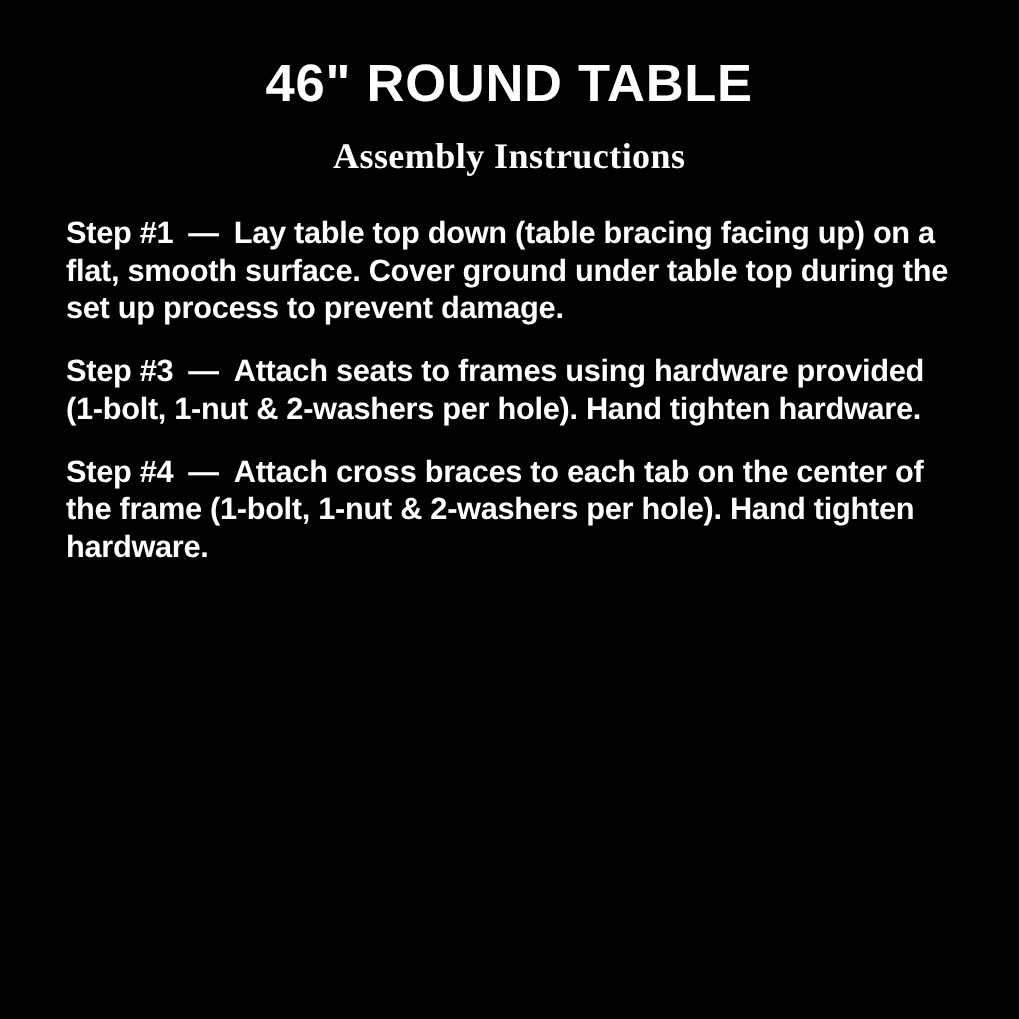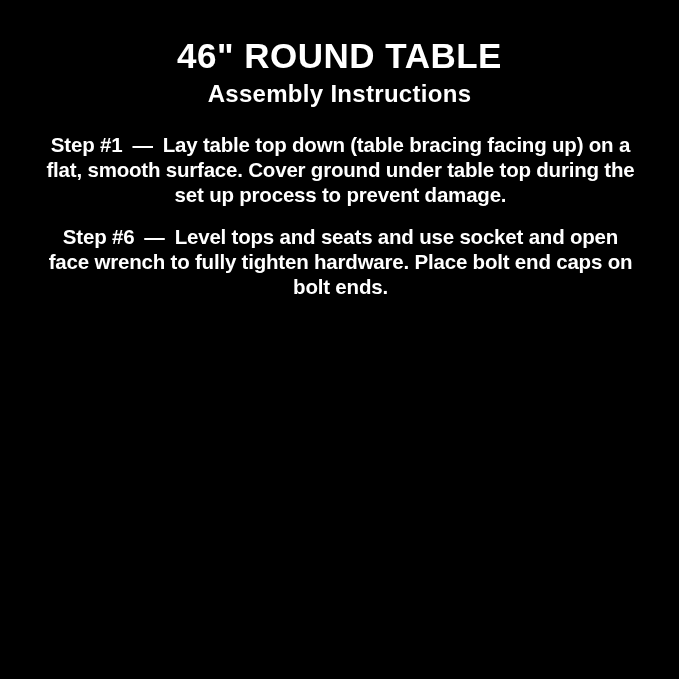--- a/index.html
+++ b/index.html
@@ -28,34 +28,34 @@
   .title {
     margin: 0;
     padding-top: 38px;
     text-align: center;
     font-size: 35px;
     line-height: 1.0;
     letter-spacing: 0.5px;
     font-weight: 700;
   }
   .subtitle {
-    margin: 0;
+    margin: 11px;
     padding-top: 9px;
     text-align: center;
     font-size: 24px;
     line-height: 1.0;
     letter-spacing: 0.3px;
     font-weight: 700;
+    font-family: Liberation Serif, serif;
   }
   .steps {
     margin: 26px 42px 16px 44px;
     font-size: 20.5px;
     line-height: 25px;
     letter-spacing: -0.2px;
-    text-align: center;
   }
   .step {
     margin: 0 0 17px 0;
   }
   .step-dash {
     margin: 0 10px;
   }
 </style>
 </head>
 <body>
@@ -64,19 +64,20 @@
 
   <h1 class="title">46" ROUND TABLE</h1>
 
   <h2 class="subtitle">Assembly Instructions</h2>
 
   <div class="steps">
 
     <p class="step"><span class="step-label">Step #1</span><span class="step-dash">—</span><span class="step-text">Lay table top down (table bracing facing up) on a flat, smooth surface. Cover ground under table top during the set up process to prevent damage.</span></p>
 
 
+    <p class="step"><span class="step-label">Step #3</span><span class="step-dash">—</span><span class="step-text">Attach seats to frames using hardware provided (1-bolt, 1-nut &amp; 2-washers per hole). Hand tighten hardware.</span></p>
+
+    <p class="step"><span class="step-label">Step #4</span><span class="step-dash">—</span><span class="step-text">Attach cross braces to each tab on the center of the frame (1-bolt, 1-nut &amp; 2-washers per hole). Hand tighten hardware.</span></p>
 
 
-
-    <p class="step"><span class="step-label">Step #6</span><span class="step-dash">—</span><span class="step-text">Level tops and seats and use socket and open face wrench to fully tighten hardware. Place bolt end caps on bolt ends.</span></p>
 
   </div>
 </div>
 
 </body></html>

